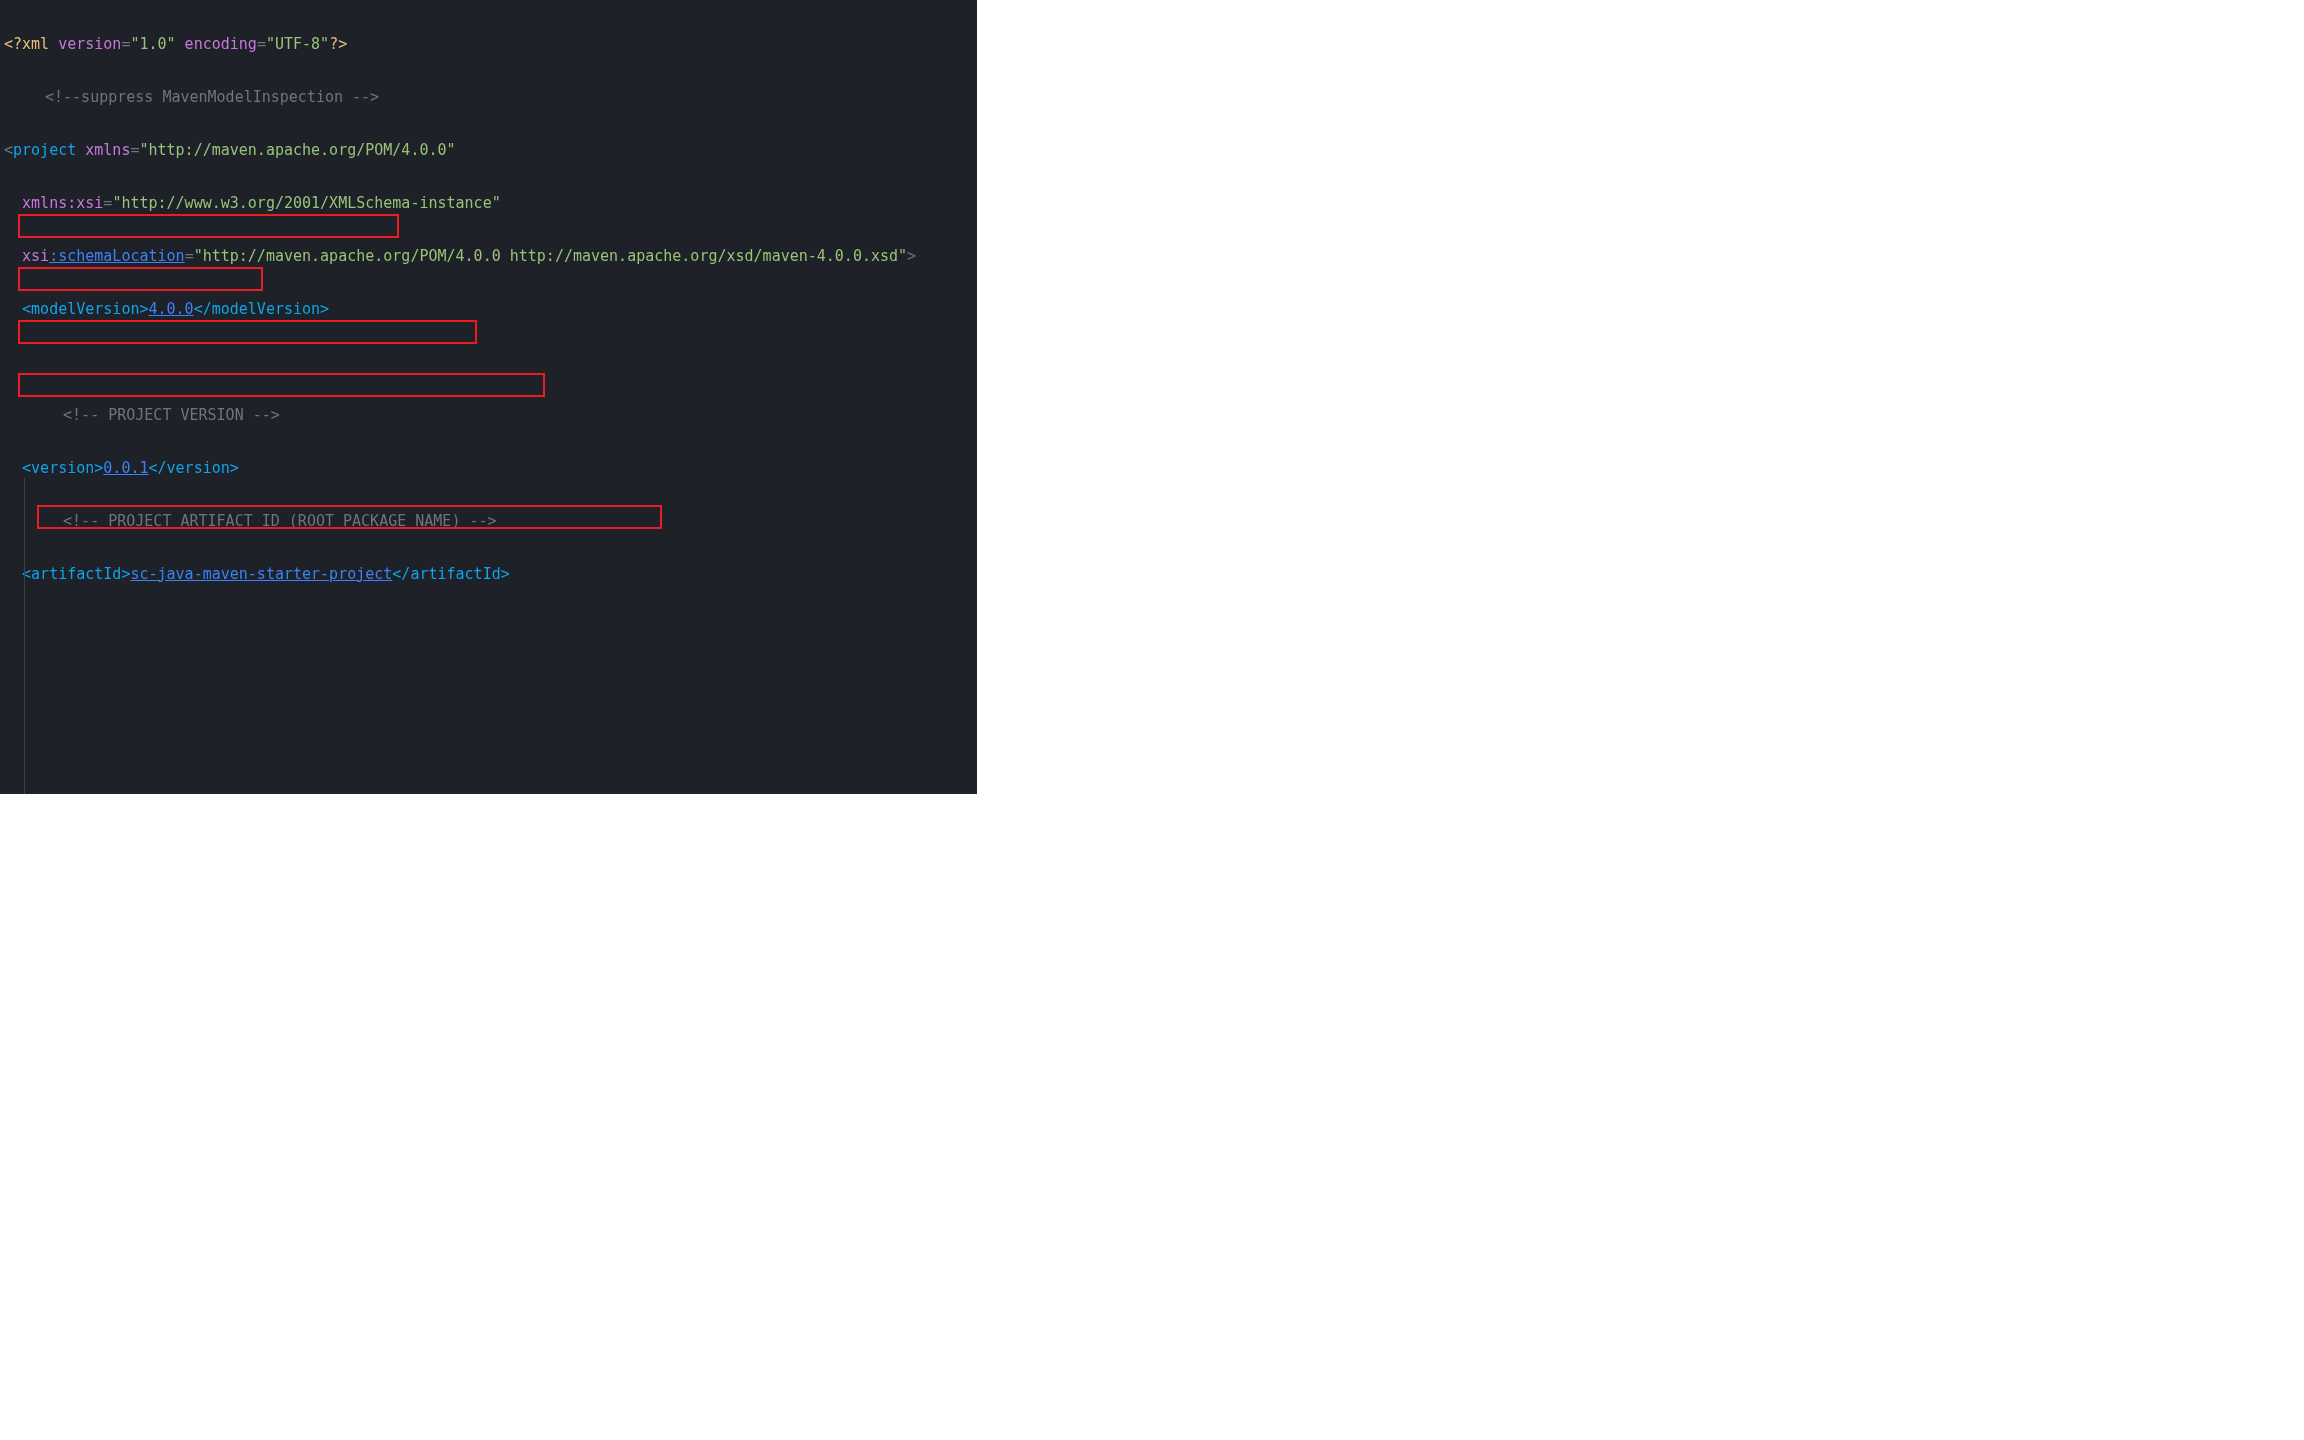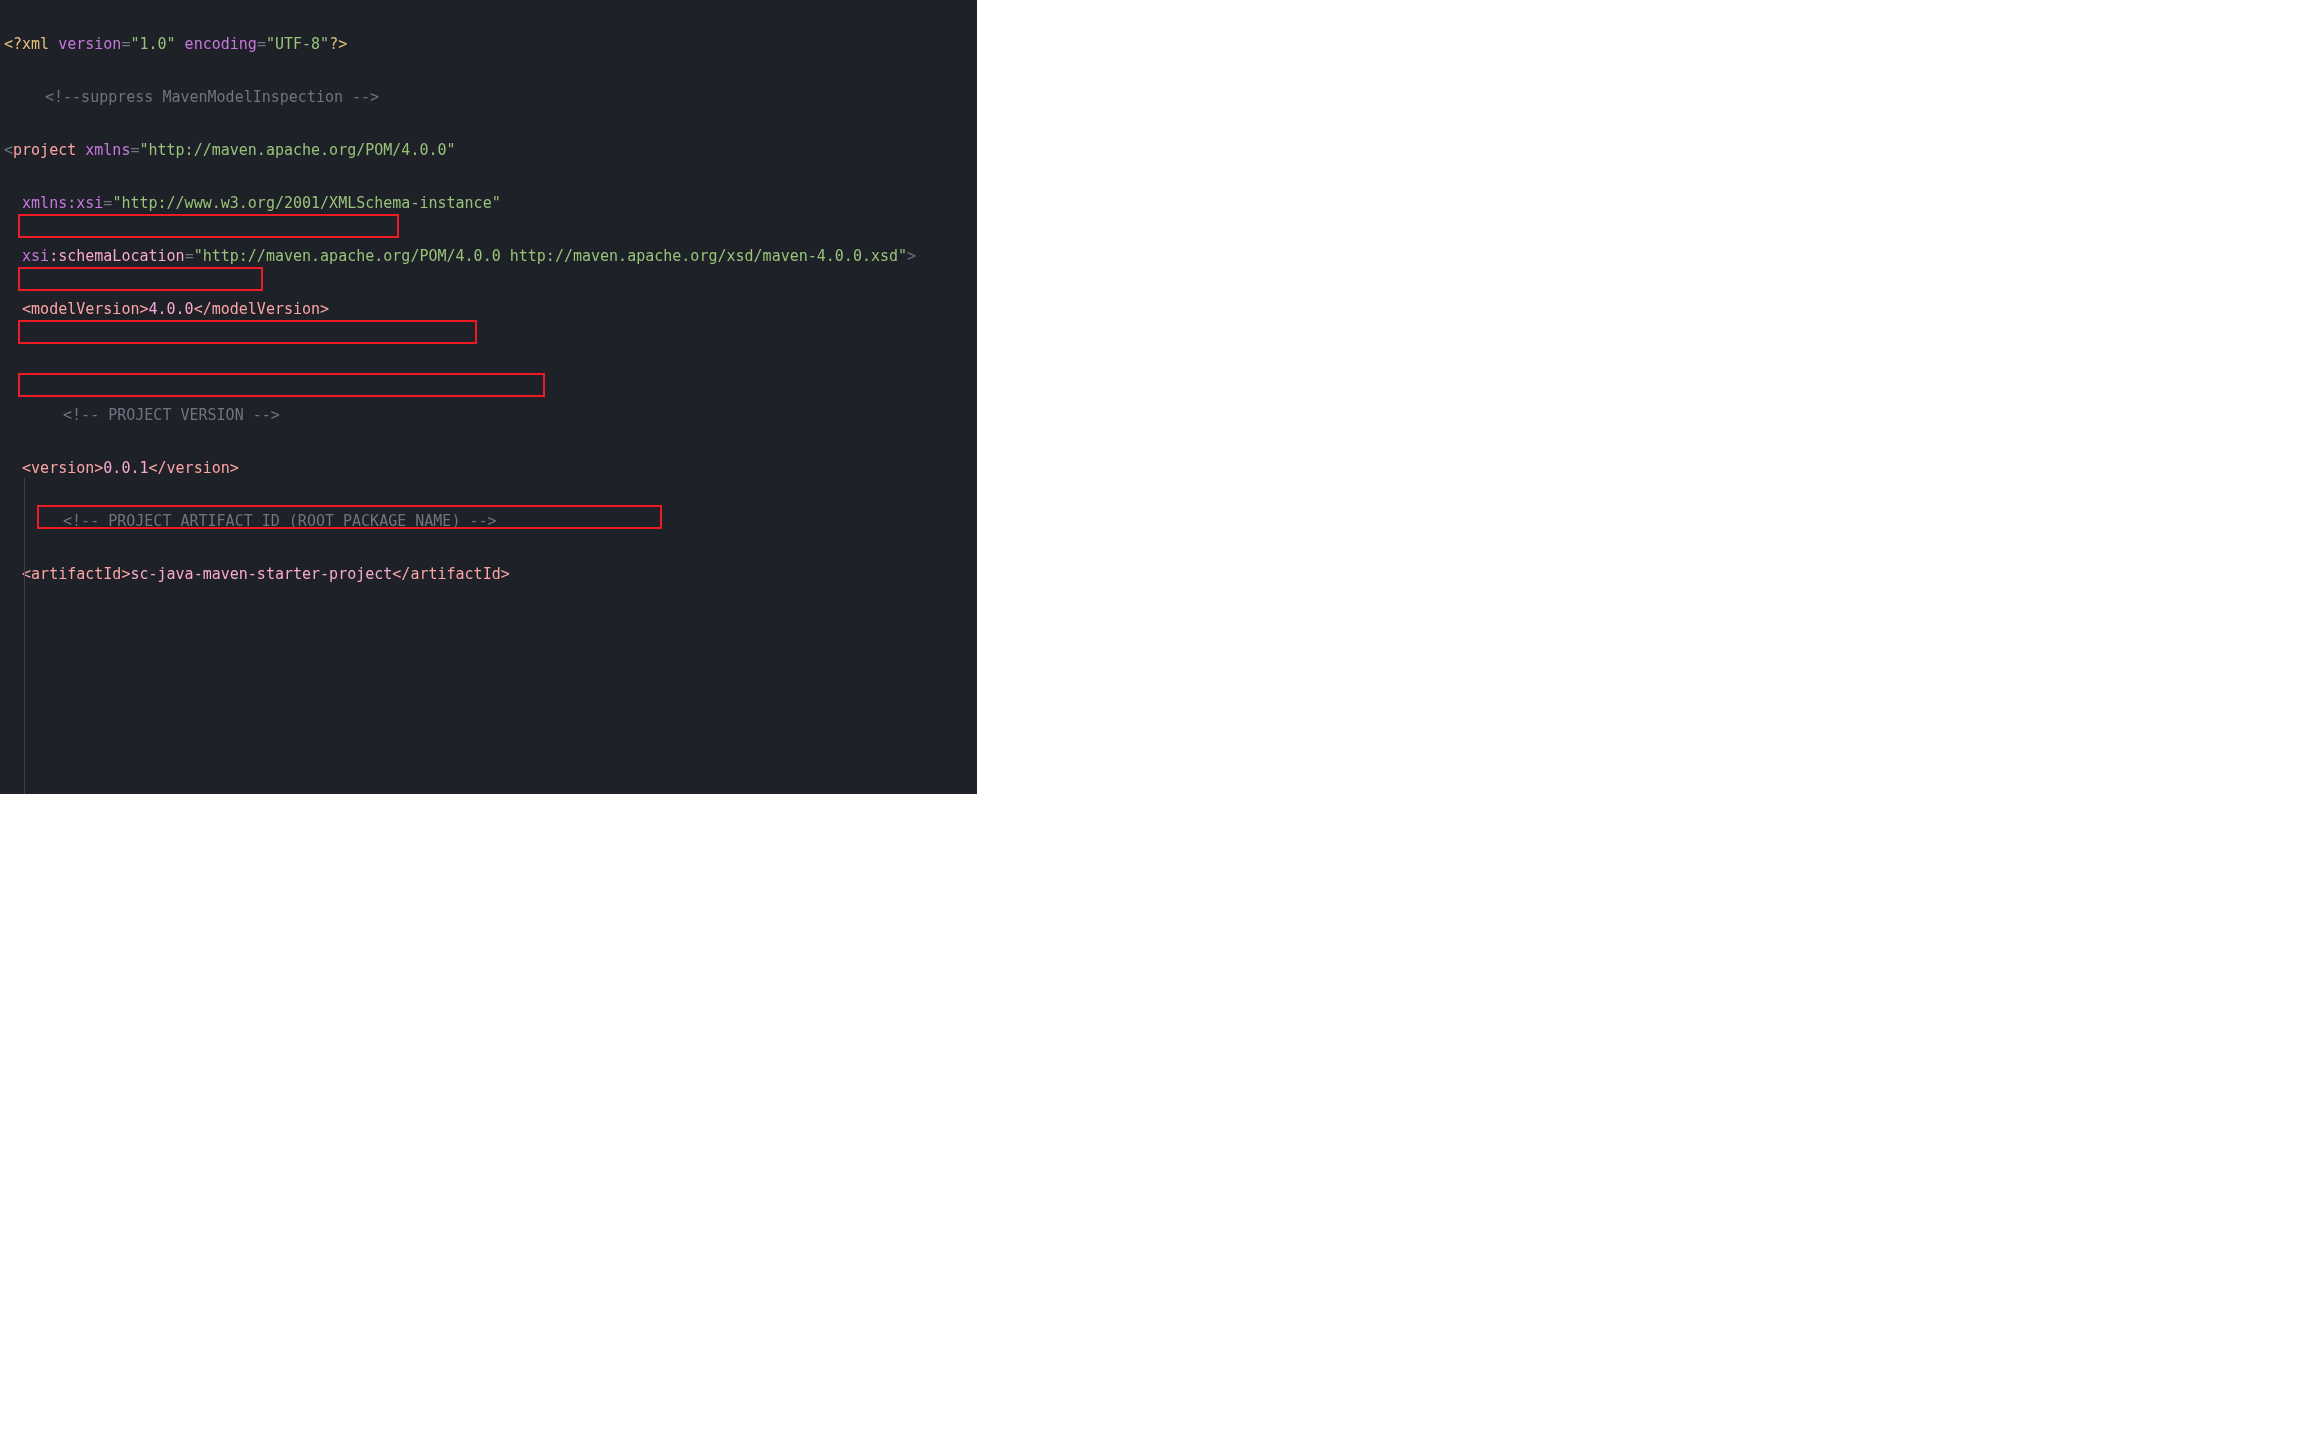--- a/index.html
+++ b/index.html
@@ -20,22 +20,22 @@
     white-space: pre;
     overflow: hidden;
     position: relative;
   }
   .line { display: block; height: 26.5px; }
   .proc { color: #e5c07b; }
   .attrname { color: #c678dd; text-align: center; }
   .str { color: #98c379; }
   .punct { color: #6e7480; }
   .comment { color: #6e7480; margin-left: 41px; }
-  .tag { color: #fca5a5; }
-  .text { color: #f9a8d4; }
+  .tag { color: #0ea5e9; }
+  .text { color: #3b82f6; text-decoration: underline; }
   .indent-guide {
     position: absolute;
     width: 1px;
     background: #3a3f4b;
   }
   .hl-box {
     position: absolute;
     border: 2px solid #ed1b24;
     pointer-events: none;
   }

